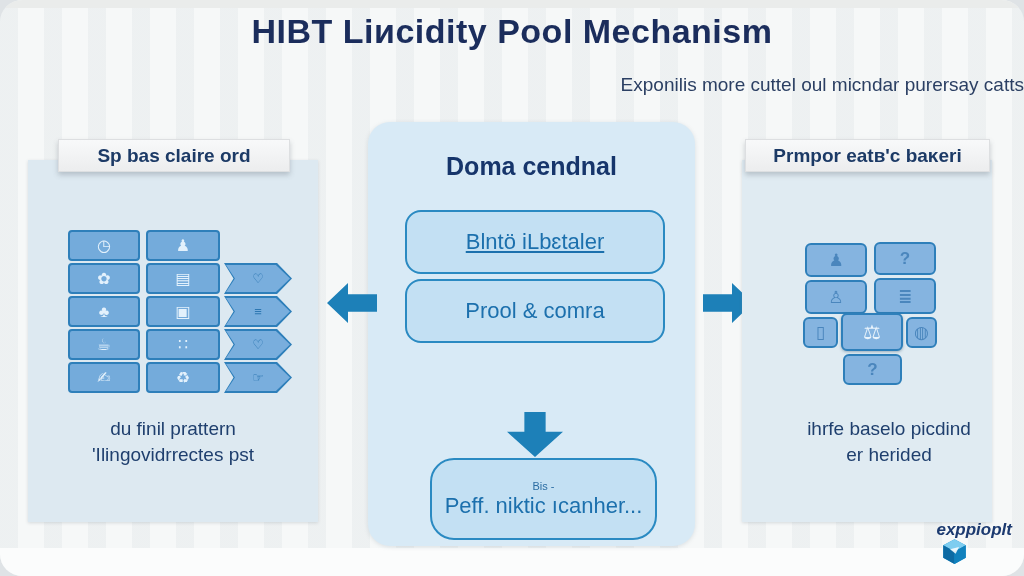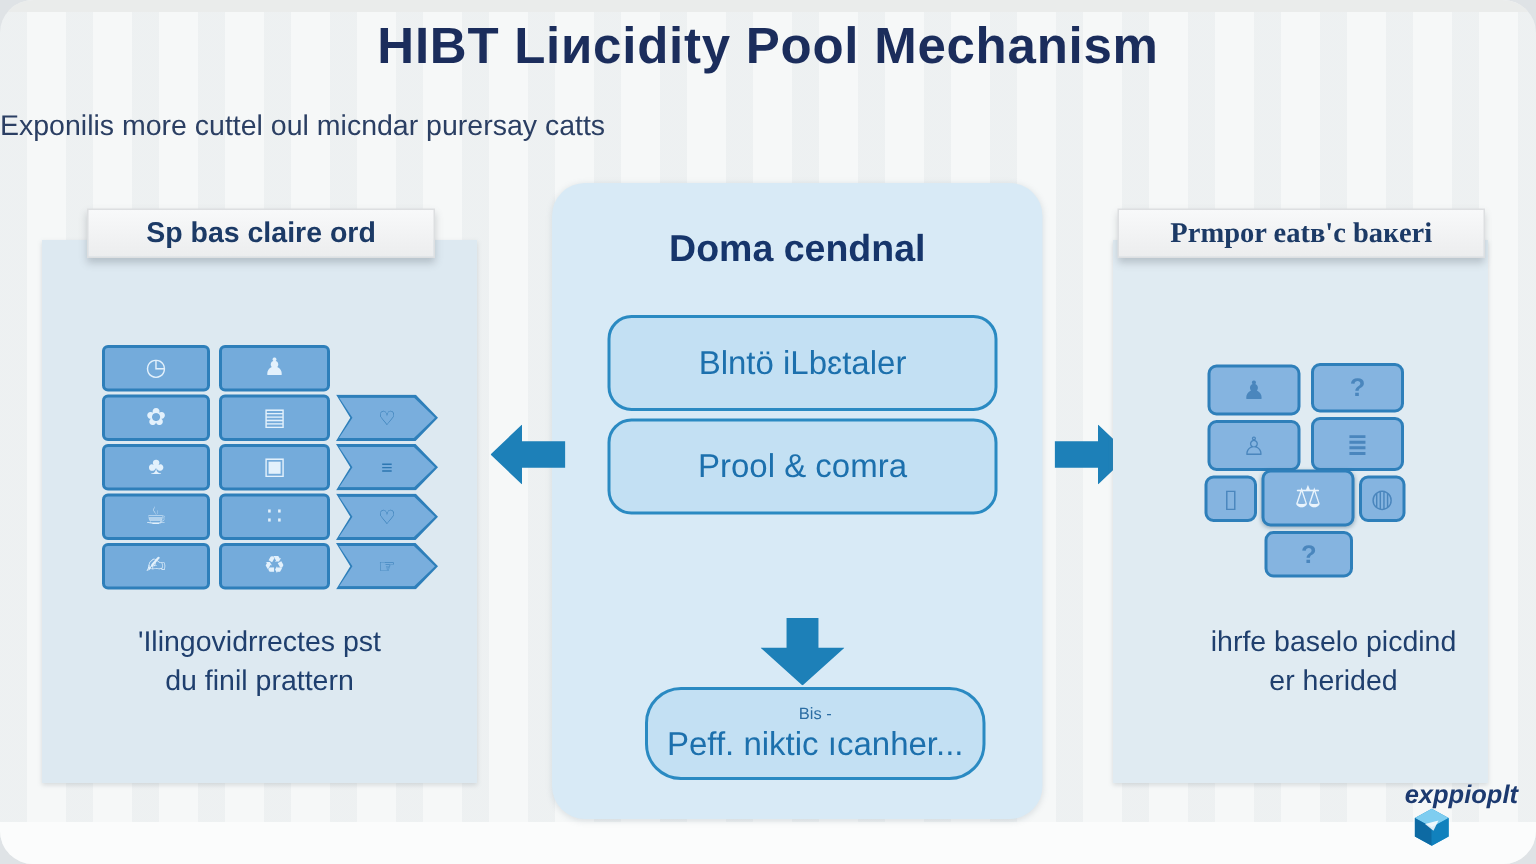--- a/index.html
+++ b/index.html
@@ -6,29 +6,29 @@
   *{box-sizing:border-box;font-family:"Liberation Sans","DejaVu Sans",sans-serif;}
   .stage{position:relative;width:1024px;height:576px;margin:0 auto;overflow:hidden;
     background:#f6f8f8;border-radius:22px;}
   .stage::before{content:"";position:absolute;inset:0;pointer-events:none;
     background:repeating-linear-gradient(90deg,rgba(185,196,202,0.14) 0 18px,rgba(255,255,255,0) 18px 44px);}
   .topstrip{position:absolute;left:0;top:0;width:1024px;height:8px;background:#eaeceb;}
   .botstrip{position:absolute;left:0;top:548px;width:1024px;height:28px;background:#fbfcfc;}
 
   .title{position:absolute;left:0;top:12px;width:1024px;text-align:center;
     font-size:34px;font-weight:bold;color:#1b2d5c;letter-spacing:0.5px;}
-  .subtitle{position:absolute;left:0;top:74px;width:1024px;text-align:left;
+  .subtitle{position:absolute;left:0;top:74px;width:1024px;text-align:right;
     font-size:19px;font-weight:500;color:#2b3f63;}
 
   .hbar{position:absolute;height:33px;display:flex;align-items:center;justify-content:center;
     background:linear-gradient(#f8f9fa,#ecedee);border:1px solid #dddfe1;
     box-shadow:0 3px 5px rgba(90,100,110,0.30);z-index:5;
     font-size:19px;font-weight:bold;color:#1c3a66;}
   .hbar-left{left:58px;top:139px;width:232px;}
-  .hbar-right{left:745px;top:139px;width:245px;font-family:Liberation Serif, serif;}
+  .hbar-right{left:745px;top:139px;width:245px;}
 
   .panel{position:absolute;top:160px;height:362px;background:#dde9f1;
     box-shadow:0 1px 3px rgba(120,130,140,0.25);}
   .panel-left{left:28px;width:290px;}
   .panel-right{left:742px;width:250px;background:#e0ebf2;}
 
   .caption{position:absolute;width:100%;text-align:center;font-size:19px;
     color:#1f3f6e;line-height:1.35;}
 
   .tile{position:absolute;background:#74abdb;border:2px solid #2e7fba;border-radius:4px;
@@ -41,22 +41,22 @@
     display:flex;align-items:center;justify-content:center;}
   .chev .g{font-size:13px;color:#2d77b2;}
 
   .cpanel{position:absolute;left:368px;top:122px;width:327px;height:424px;
     background:#d8eaf6;border-radius:22px;box-shadow:0 1px 4px rgba(120,135,150,0.22);}
   .cheader{position:absolute;left:368px;top:152px;width:327px;text-align:center;
     font-size:25px;font-weight:bold;color:#16356b;}
   .cbox{position:absolute;left:405px;width:260px;height:64px;background:#c3e0f3;
     border:2px solid #2a8ac2;border-radius:16px;display:flex;align-items:center;
     justify-content:center;font-size:22px;color:#1c70ad;}
-  .cbox1{top:210px;} .cbox2{top:279px;} .cbox3{top:347px;}
-  .cbox4{position:absolute;left:430px;top:458px;width:227px;height:62px;background:#c3e0f3;
+  .cbox1{top:210px;text-decoration:underline;} .cbox2{top:279px;} .cbox3{top:347px;}
+  .cbox4{position:absolute;left:430px;top:458px;width:227px;height:82px;background:#c3e0f3;
     border:2.5px solid #2a8ac2;border-radius:24px;display:flex;flex-direction:column;
     align-items:center;justify-content:center;}
   .cbox4 .note{font-size:11px;color:#2b6da3;margin-bottom:1px;}
   .cbox4 .lbl{font-size:22px;color:#1c70ad;}
 
   .arrow{position:absolute;background:#1d80b8;}
   .arrow-left{left:327px;top:283px;width:50px;height:40px;
     clip-path:polygon(0% 50%,42% 0%,42% 28%,100% 28%,100% 72%,42% 72%,42% 100%);}
   .arrow-right{left:703px;top:283px;width:50px;height:40px;
     clip-path:polygon(0% 28%,58% 28%,58% 0%,100% 50%,58% 100%,58% 72%,0% 72%);}
@@ -133,22 +133,22 @@
         <span class="g">♡</span>
       </div>
     </div>
   <div class="chev" style="left:224px;top:362px;width:68px;height:31px;">
       <div class="in">
         <span class="g">☞</span>
       </div>
     </div>
 
   <div class="caption" style="left:28px;top:416px;width:290px;position:absolute;">
+    <div>du finil prattern</div>
     <div>'Ilingovidrrectes pst</div>
-    <div>du finil prattern</div>
   </div>
 
   <div class="cpanel"></div>
   <div class="cheader">Doma cendnal</div>
   <div class="cbox cbox1">Blntö iLbɛtaler</div>
   <div class="cbox cbox2">Prool &amp; comra</div>
   <div class="arrow arrow-down"></div>
   <div class="cbox4">
     <div class="note">Bis -</div>
     <div class="lbl">Peff. niktic ıcanher...</div>

